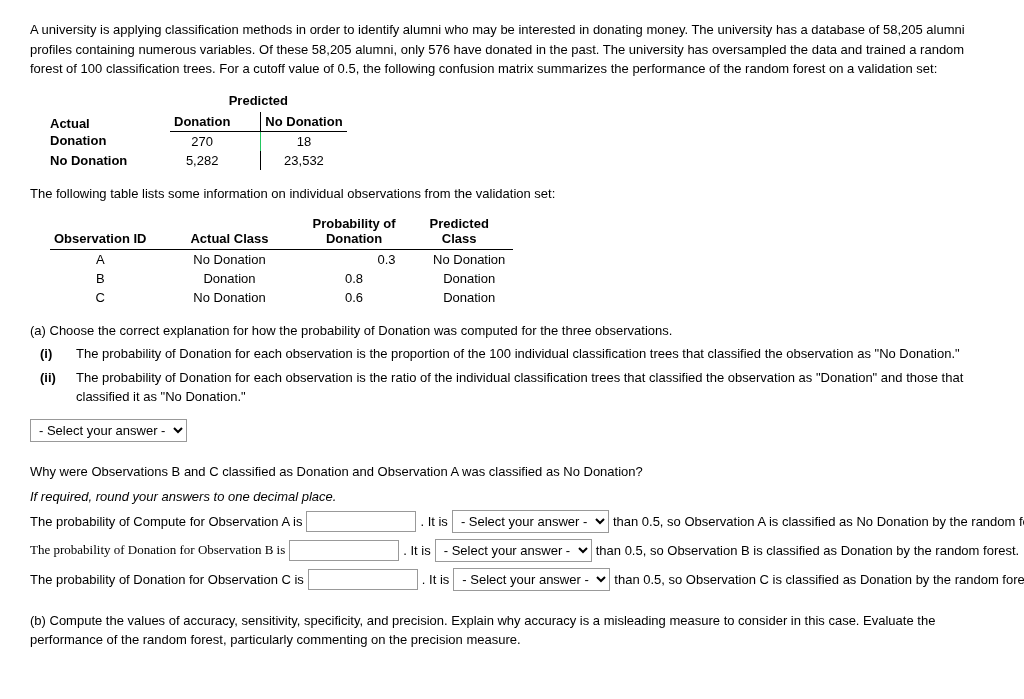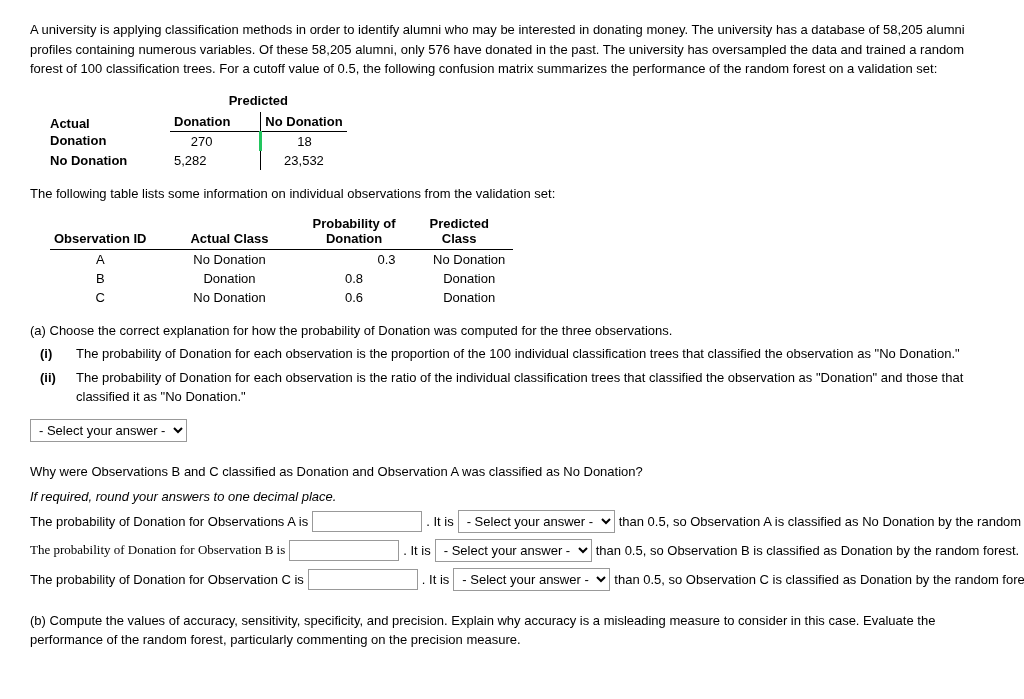--- a/index.html
+++ b/index.html
@@ -115,26 +115,26 @@
       <td style="width:120px;"></td>
       <td colspan="2" style="text-align:center; font-weight:bold; padding-bottom:4px;">Predicted</td>
     </tr>
     <tr>
       <td style="font-weight:bold; padding-right:30px; vertical-align:bottom;">Actual</td>
       <td style="font-weight:bold; border-bottom:1px solid #000; border-right:1px solid #000; padding:2px 30px 2px 4px; text-align:center;">Donation</td>
       <td style="font-weight:bold; border-bottom:1px solid #000; padding:2px 4px 2px 4px; text-align:center;">No Donation</td>
     </tr>
     <tr>
       <td style="font-weight:bold; padding-right:10px;">Donation</td>
-      <td style="border-right:3px solid #22c55e; text-align:center; padding:2px 30px 2px 4px;">270</td>
+      <td style="border-right:1px solid #22c55e; text-align:center; padding:2px 30px 2px 4px;">270</td>
       <td style="text-align:center; padding:2px 4px;">18</td>
     </tr>
     <tr>
       <td style="font-weight:bold; padding-right:10px;">No Donation</td>
-      <td style="border-right:1px solid #000; text-align:left; padding:2px 30px 2px 4px;">5,282</td>
+      <td style="border-right:1px solid #000; text-align:center; padding:2px 30px 2px 4px;">5,282</td>
       <td style="text-align:center; padding:2px 4px;">23,532</td>
     </tr>
   </tbody>
     </table>
 </div>
 
 <p class="table-intro" style="margin-top:14px;">The following table lists some information on individual observations from the validation set:</p>
 
 <div class="obs-table">
   <table>
@@ -190,21 +190,21 @@
 </div>
 
 <div class="why-section">
   <p>Why were Observations B and C classified as Donation and Observation A was classified as No Donation?</p>
 </div>
 
 <p class="round-note">If required, round your answers to one decimal place.</p>
 
 <div id="prob-rows-container">
     <div class="probability-row">
-      <label style="white-space: nowrap; margin-right: 4px;">The probability of Donation for Observations A is</label>
+      <label style="white-space: nowrap; margin-right: 4px;">The probability of Compute for Observation A is</label>
       <input type="text" style="width: 110px; border: 1px solid rgb(153, 153, 153); padding: 2px 4px; font-size: 13px; margin-right: 4px;">
       <span style="white-space: nowrap; margin-right: 4px;">. It is</span>
       <select style="font-size: 13px; padding: 2px 4px; border: 1px solid rgb(153, 153, 153); background: rgb(255, 255, 255);"><option value="- Select your answer -">- Select your answer -</option><option value="greater">greater</option><option value="less">less</option></select>
       <span style="white-space: nowrap; margin-left: 4px;">than 0.5, so Observation A is classified as No Donation by the random forest.</span>
     </div>
     <div class="probability-row">
       <label style="white-space: nowrap; margin-right: 4px; font-family: Liberation Serif, serif;">The probability of Donation for Observation B is</label>
       <input type="text" style="width: 110px; border: 1px solid rgb(153, 153, 153); padding: 2px 4px; font-size: 13px; margin-right: 4px;">
       <span style="white-space: nowrap; margin-right: 4px;">. It is</span>
       <select style="font-size: 13px; padding: 2px 4px; border: 1px solid rgb(153, 153, 153); background: rgb(255, 255, 255);"><option value="- Select your answer -">- Select your answer -</option><option value="greater">greater</option><option value="less">less</option></select>

